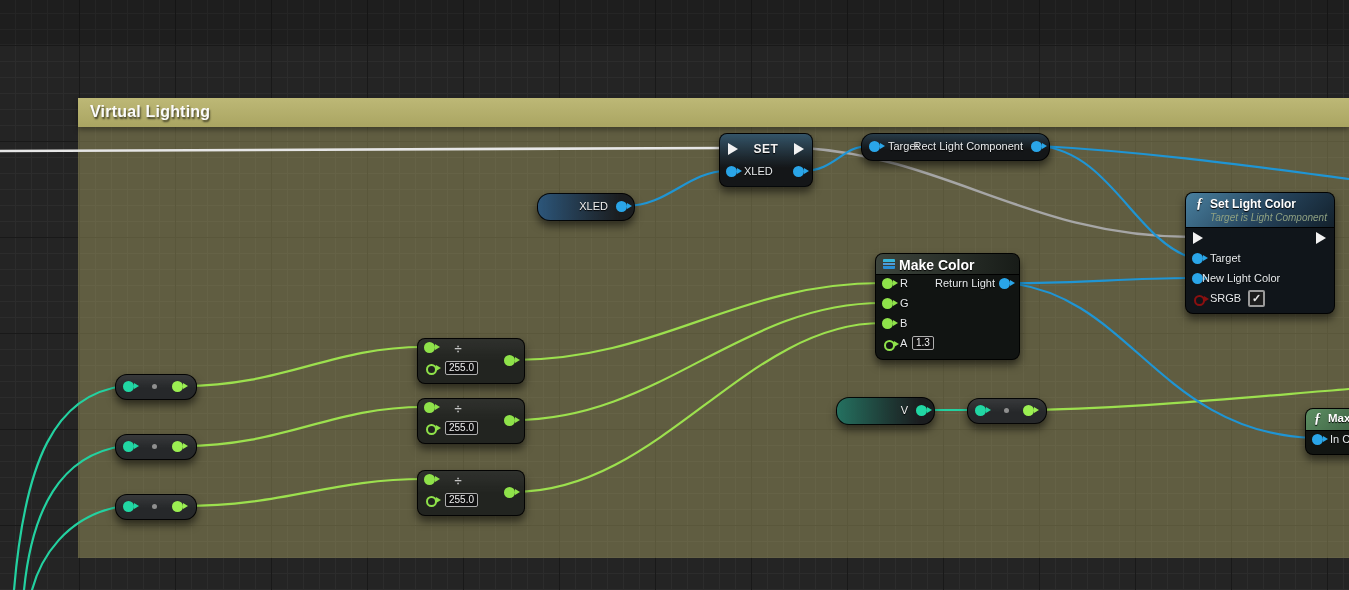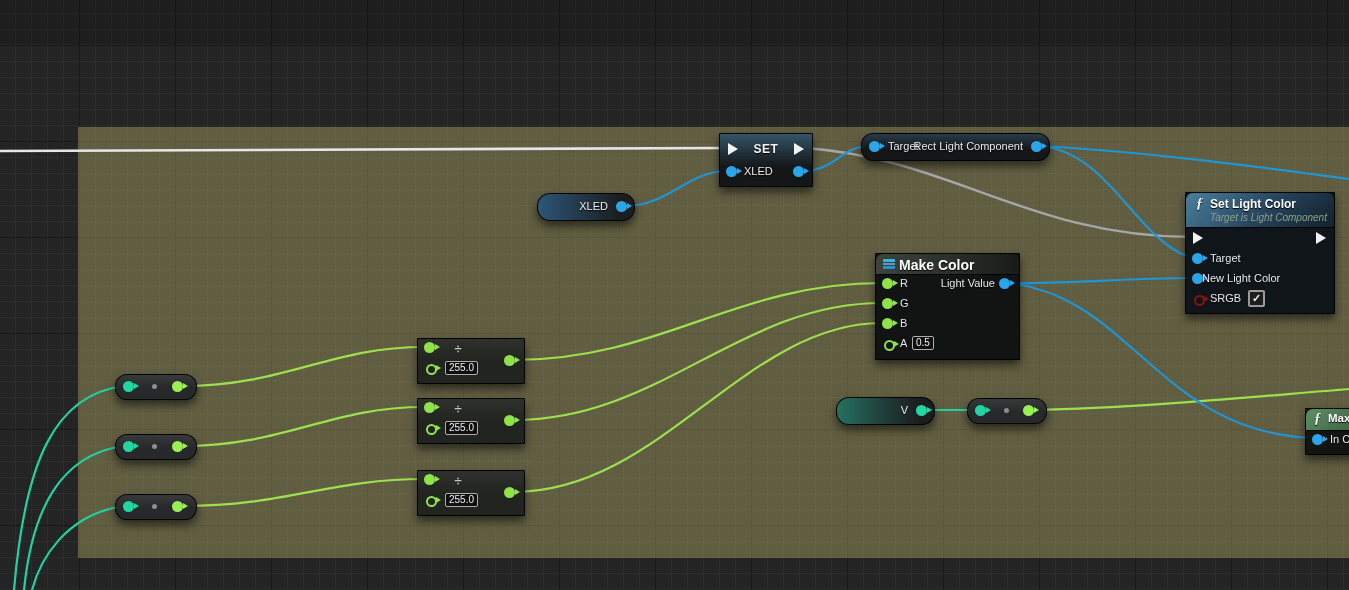--- a/index.html
+++ b/index.html
@@ -26,21 +26,21 @@
     text-shadow:1px 2px 2px rgba(0,0,0,.65);letter-spacing:.2px;}
   
   svg.wires{position:absolute;left:0;top:0;z-index:5;}
   .w{fill:none;stroke-linecap:round;}
   .w.exec{stroke:#e6e6e6;stroke-width:2.6;}
   .w.exec2{stroke:#a6a6a6;stroke-width:2.4;}
   .w.blue{stroke:#1f95d4;stroke-width:2.2;}
   .w.green{stroke:#9ce04e;stroke-width:2.2;}
   .w.teal{stroke:#23d1a0;stroke-width:2.2;}
   
-  .node{position:absolute;z-index:10;border:1px solid rgba(0,0,0,.9);border-radius:1px;
+  .node{position:absolute;z-index:10;border:1px solid rgba(0,0,0,.9);border-radius:8px;
     box-shadow:0 5px 9px rgba(0,0,0,.55);color:#dfe3e6;}
   .capsule{border-radius:13px;}
   .lbl{position:absolute;font-size:11px;color:#e6e9eb;text-shadow:0 1px 1px rgba(0,0,0,.8);white-space:nowrap;}
   .pin{position:absolute;width:11px;height:11px;border-radius:50%;background:currentColor;}
   .pin::after{content:"";position:absolute;left:11px;top:2px;
     border-left:5px solid currentColor;border-top:3.5px solid transparent;border-bottom:3.5px solid transparent;}
   .pin.hollow{background:transparent;border:2px solid currentColor;width:7px;height:7px;}
   .pin.hollow::after{left:8px;top:-1px;}
   .pin.blue{color:#2aa5e8;} .pin.green{color:#8fe24a;} .pin.brightgreen{color:#9bef52;}
   .pin.teal{color:#21d6a3;} .pin.red{color:#8a1010;}
@@ -93,20 +93,23 @@
     background:linear-gradient(135deg,#5d8f63,#2b4730);border-bottom:1px solid #000;}
   .n-max .title{position:absolute;left:22px;top:3px;font-size:11.5px;font-weight:bold;color:#fff;text-shadow:0 1px 1px #000;}
 </style>
 </head>
 <body>
 
 <div id="canvas">
   <div class="top-shade"></div>
 
   <div class="comment-body"></div>
+  <div class="comment-header">
+    <div class="comment-title">Virtual Lighting</div>
+  </div>
 
   <svg class="wires" width="1349" height="590" viewBox="0 0 1349 590">
     <path class="w exec" d="M0,151 C300,151 520,148 727,148"></path>
     <path class="w exec2" d="M805,148 C950,158 1030,237 1193,237"></path>
     <path class="w blue" d="M626,206 C668,206 688,171 727,171"></path>
     <path class="w blue" d="M803,171 C835,171 842,146 869,146"></path>
     <path class="w blue" d="M1040,146 C1150,152 1250,166 1349,179"></path>
     <path class="w blue" d="M1040,146 C1110,152 1135,240 1192,258"></path>
     <path class="w teal" d="M123,386 C55,395 25,460 14,590"></path>
     <path class="w teal" d="M123,446 C60,455 32,510 24,590"></path>
@@ -167,22 +170,22 @@
       <div class="title">Make Color</div>
     </div>
     <div class="pin green" style="left:6px;top:24px;"></div>
     <div class="lbl" style="left:24px;top:23px;">R</div>
     <div class="pin green" style="left:6px;top:44px;"></div>
     <div class="lbl" style="left:24px;top:43px;">G</div>
     <div class="pin green" style="left:6px;top:64px;"></div>
     <div class="lbl" style="left:24px;top:63px;">B</div>
     <div class="pin green hollow" style="left:8px;top:86px;"></div>
     <div class="lbl" style="left:24px;top:83px;">A</div>
-    <div class="valuebox" style="left:36px;top:82px;">0.5</div>
-    <div class="lbl" style="right:24px;top:23px;">Light Value</div>
+    <div class="valuebox" style="left:36px;top:82px;">1.3</div>
+    <div class="lbl" style="right:24px;top:23px;">Return Light</div>
     <div class="pin blue" style="right:9px;top:24px;"></div>
   </div>
 
   <div class="node n-div" style="top:338px;">
     <div class="pin green" style="left:6px;top:3px;"></div>
     <div class="sym">÷</div>
     <div class="pin green hollow" style="left:8px;top:25px;"></div>
     <div class="valuebox" style="left:27px;top:22px;">255.0</div>
     <div class="pin green" style="left:86px;top:16px;"></div>
   </div>

